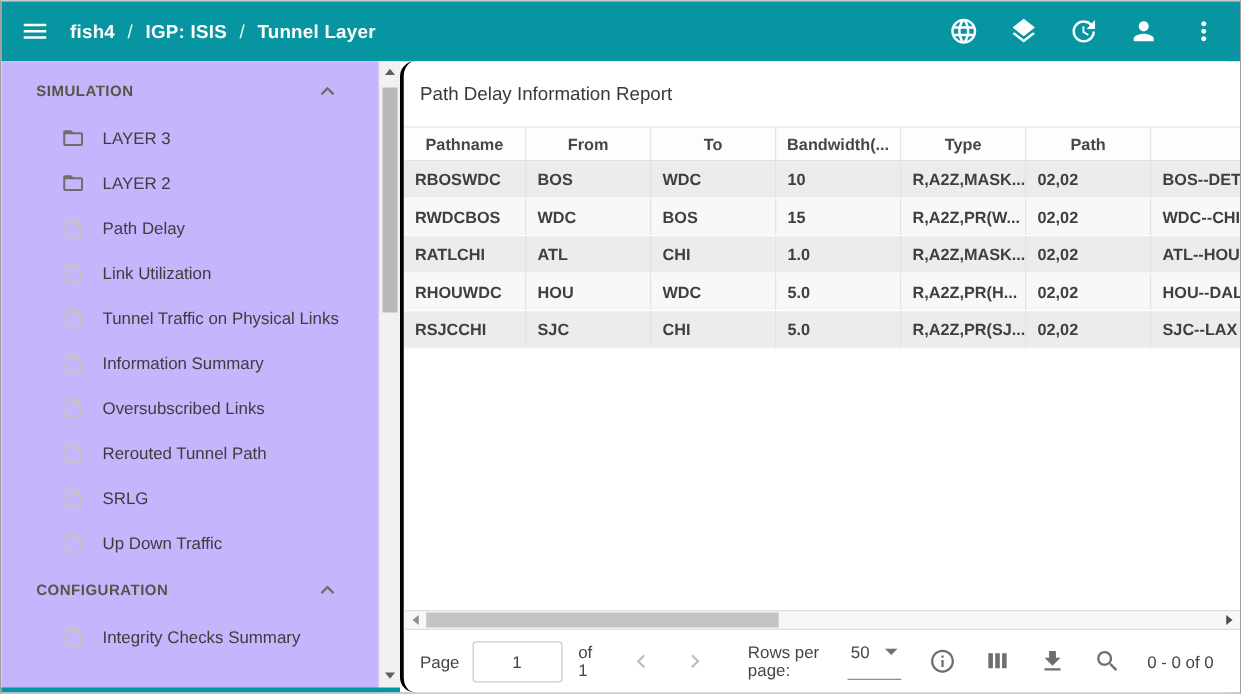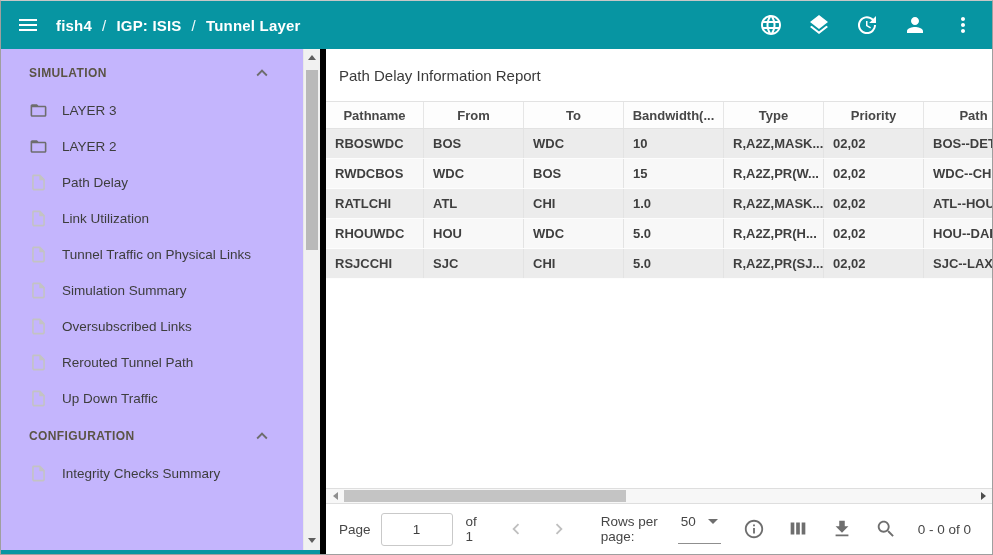--- a/index.html
+++ b/index.html
@@ -19,35 +19,35 @@
   
   .body { flex:1; display:flex; min-height:0; }
 
   
   .sidebar { width:319px; flex:0 0 319px; background:#c4b5fd; position:relative; display:flex; }
   .side-content { width:302px; padding-top:4px; overflow:hidden; }
   .section-header { display:flex; align-items:center; padding:9px 10px 8px 28px; cursor:pointer; }
   .section-label { font-size:12px; font-weight:bold; color:#5a5345; letter-spacing:.4px; flex:1; }
   .section-chevron { width:22px; height:22px; margin-right:20px; }
   .section-chevron svg { width:22px; height:22px; fill:#6d6d6d; display:block; }
-  .side-item { display:flex; align-items:center; height:36px; padding-left:28px; cursor:pointer; color:#3d3d3d; font-size:13.5px; }
+  .side-item { display:flex; align-items:center; height:36px; padding-left:48px; cursor:pointer; color:#3d3d3d; font-size:13.5px; }
   .side-item .it-icon { width:19px; height:19px; margin-right:14px; flex:0 0 19px; }
   .side-item .it-icon svg { width:19px; height:19px; display:block; }
   .icon-folder svg { fill:#6d6d6d; }
   .icon-file svg { fill:#c3c3c3; }
   .side-scrollbar { width:17px; flex:0 0 17px; background:#f1f1f1; position:relative; border-left:1px solid #e8e8e8; }
   .sb-arrow { position:absolute; left:0; width:16px; height:17px; display:flex; align-items:center; justify-content:center; cursor:pointer; }
   .sb-arrow.up { top:0; } .sb-arrow.down { bottom:5px; }
   .tri-up { width:0; height:0; border-left:4px solid transparent; border-right:4px solid transparent; border-bottom:5px solid #5f5f5f; }
   .tri-down { width:0; height:0; border-left:4px solid transparent; border-right:4px solid transparent; border-top:5px solid #5f5f5f; }
   .sb-thumb { position:absolute; left:2px; top:21px; width:12px; height:180px; background:#b9b9b9; cursor:grab; }
   .side-accent { position:absolute; left:0; bottom:0; width:319px; height:4px; background:#0795a2; }
 
   
-  .main { flex:1; min-width:0; border-left:6px solid #000000; display:flex; flex-direction:column; background:#fff; overflow:hidden; }
+  .main { flex:1; min-width:0; border-left:3px solid #000000; display:flex; flex-direction:column; background:#fff; overflow:hidden;border-radius:12px; }
   .report-title { flex:0 0 52px; display:flex; align-items:center; padding-left:13px; font-size:15px; color:#3a3a3a; }
 
   .grid { flex:0 0 auto; overflow:hidden;font-weight:bold; }
   .thead { display:flex; height:28px; border-top:1px solid #e2e2e2; border-bottom:1px solid #e2e2e2; background:#fdfdfd; }
   .th { display:flex; align-items:center; justify-content:center; font-size:13px; color:#474747; border-right:1px solid #e6e6e6; white-space:nowrap; overflow:hidden; cursor:pointer; }
   .tbody .trow { display:flex; height:30px; border-bottom:1px solid #fdfdfd; cursor:pointer; }
   .tbody .trow:nth-child(odd) { background:#ececec; }
   .tbody .trow:nth-child(even) { background:#f8f8f8; }
   .td { display:flex; align-items:center; padding-left:9px; font-size:13px; color:#3f3f3f; border-right:1px solid #e3e3e3; white-space:nowrap; overflow:hidden; }
   .c0 { width:98px; flex:0 0 98px; } .c1,.c2,.c3,.c4,.c5 { width:100px; flex:0 0 100px; }
@@ -175,37 +175,45 @@
               </svg>
             </span>
           <span>Tunnel Traffic on Physical Links</span>
         </div>
         <div class="side-item">
           <span class="it-icon icon-file">
               <svg viewBox="0 0 24 24">
                 <path d="M14 2H6c-1.1 0-1.99.9-1.99 2L4 20c0 1.1.89 2 1.99 2H18c1.1 0 2-.9 2-2V8l-6-6zm4 18H6V4h7v5h5v11z"></path>
               </svg>
             </span>
-          <span>Simulation Summary</span>
+          <span>Information Summary</span>
         </div>
         <div class="side-item">
           <span class="it-icon icon-file">
               <svg viewBox="0 0 24 24">
                 <path d="M14 2H6c-1.1 0-1.99.9-1.99 2L4 20c0 1.1.89 2 1.99 2H18c1.1 0 2-.9 2-2V8l-6-6zm4 18H6V4h7v5h5v11z"></path>
               </svg>
             </span>
           <span>Oversubscribed Links</span>
         </div>
         <div class="side-item">
           <span class="it-icon icon-file">
               <svg viewBox="0 0 24 24">
                 <path d="M14 2H6c-1.1 0-1.99.9-1.99 2L4 20c0 1.1.89 2 1.99 2H18c1.1 0 2-.9 2-2V8l-6-6zm4 18H6V4h7v5h5v11z"></path>
               </svg>
             </span>
           <span>Rerouted Tunnel Path</span>
+        </div>
+        <div class="side-item">
+          <span class="it-icon icon-file">
+              <svg viewBox="0 0 24 24">
+                <path d="M14 2H6c-1.1 0-1.99.9-1.99 2L4 20c0 1.1.89 2 1.99 2H18c1.1 0 2-.9 2-2V8l-6-6zm4 18H6V4h7v5h5v11z"></path>
+              </svg>
+            </span>
+          <span>SRLG</span>
         </div>
         <div class="side-item">
           <span class="it-icon icon-file">
               <svg viewBox="0 0 24 24">
                 <path d="M14 2H6c-1.1 0-1.99.9-1.99 2L4 20c0 1.1.89 2 1.99 2H18c1.1 0 2-.9 2-2V8l-6-6zm4 18H6V4h7v5h5v11z"></path>
               </svg>
             </span>
           <span>Up Down Traffic</span>
         </div>
 
@@ -242,21 +250,20 @@
     <div class="main">
       <div class="report-title">Path Delay Information Report</div>
 
       <div class="grid">
         <div class="thead">
           <div class="th c0">Pathname</div>
           <div class="th c1">From</div>
           <div class="th c2">To</div>
           <div class="th c3">Bandwidth(...</div>
           <div class="th c4">Type</div>
-          <div class="th c5">Priority</div>
           <div class="th c6">Path</div>
         </div>
         <div class="tbody">
           <div class="trow">
             <div class="td c0">RBOSWDC</div>
             <div class="td c1">BOS</div>
             <div class="td c2">WDC</div>
             <div class="td c3">10</div>
             <div class="td c4">R,A2Z,MASK...</div>
             <div class="td c5">02,02</div>

